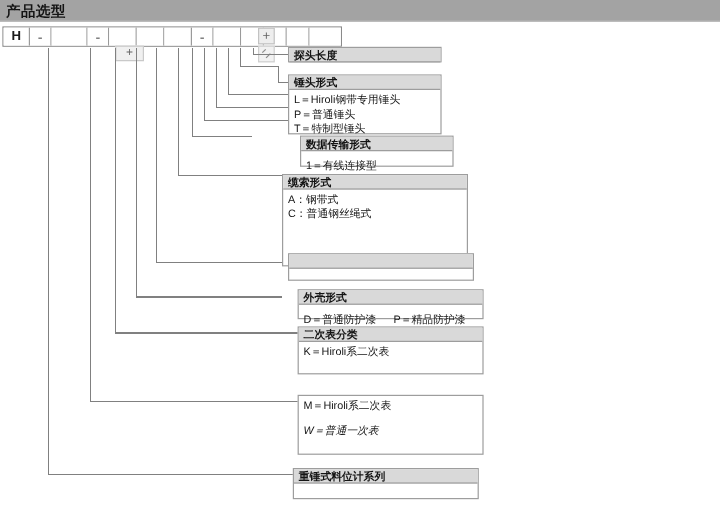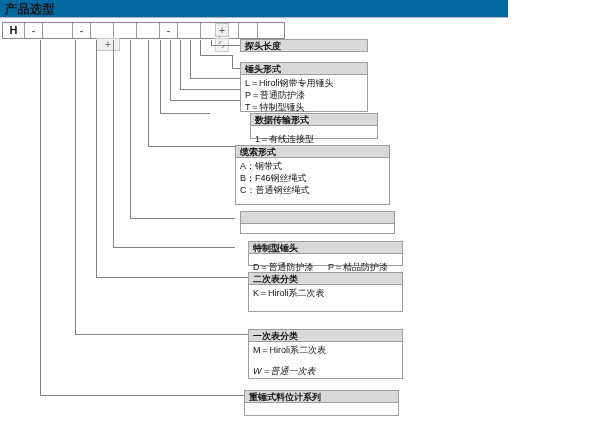--- a/index.html
+++ b/index.html
@@ -14,22 +14,22 @@
     overflow: hidden;
     font-family: "Liberation Sans", "DejaVu Sans", sans-serif;
     color: #000000;
     -webkit-font-smoothing: none;
   }
 
   
   #title-bar {
     position: absolute;
     left: 0; top: 0;
-    width: 508px; height: 18px;
-    background: #0369a1;
+    width: 600px; height: 18px;
+    background: #a3a3a3;
     border-bottom: 1px solid #b5b5b5;
     box-sizing: border-box;
   }
   #title-text {
     position: absolute;
     left: 5px; top: 1px;
     font-size: 12px;
     font-weight: bold;
     letter-spacing: 0.5px;
     color: #141414;
@@ -204,64 +204,62 @@
 </svg>
 
 <div class="panel headonly" style="left:240px; top:39px; width:128px; height:13px;">
   <div class="panel-head">探头长度</div>
 </div>
 
 <div class="panel" style="left:240px; top:62px; width:128px; height:50px;">
   <div class="panel-head">锤头形式</div>
   <div class="panel-body">
     <div class="opt">L＝Hiroli钢带专用锤头</div>
-    <div class="opt">P＝普通防护漆</div>
+    <div class="opt">P＝普通锤头</div>
     <div class="opt">T＝特制型锤头</div>
   </div>
 </div>
 
 <div class="panel" style="left:210px; top:113px; width:128px; height:26px;margin-left:40px;">
   <div class="panel-head">数据传输形式</div>
   <div class="panel-body inline">
     <div class="opt">1＝有线连接型</div>
     <div class="opt">2＝无线连接型</div>
   </div>
 </div>
 
-<div class="panel" style="left:235px; top:145px; width:155px; height:60px;">
+<div class="panel" style="left:235px; top:145px; width:155px; height:77px;">
   <div class="panel-head">缆索形式</div>
   <div class="panel-body">
     <div class="opt">A：钢带式</div>
-    <div class="opt">B：F46钢丝绳式</div>
     <div class="opt">C：普通钢丝绳式</div>
   </div>
 </div>
 
 <div class="panel" style="left:240px; top:211px; width:155px; height:23px;">
   <div class="panel-head"></div>
   <div class="panel-body"></div>
 </div>
 
 <div class="panel" style="left:248px; top:241px; width:155px; height:25px;">
-  <div class="panel-head">特制型锤头</div>
+  <div class="panel-head">外壳形式</div>
   <div class="panel-body inline">
     <div class="opt">D＝普通防护漆</div>
     <div class="opt">P＝精品防护漆</div>
   </div>
 </div>
 
 <div class="panel" style="left:248px; top:272px; width:155px; height:40px;">
   <div class="panel-head">二次表分类</div>
   <div class="panel-body">
     <div class="opt">K＝Hiroli系二次表</div>
   </div>
 </div>
 
 <div class="panel" style="left:248px; top:329px; width:155px; height:50px;">
-  <div class="panel-head">一次表分类</div>
   <div class="panel-body">
     <div class="opt">M＝Hiroli系二次表</div>
     <div class="opt spaced">W＝普通一次表</div>
   </div>
 </div>
 
 <div class="panel" style="left:244px; top:390px; width:155px; height:26px;">
   <div class="panel-head">重锤式料位计系列</div>
 </div>
 

